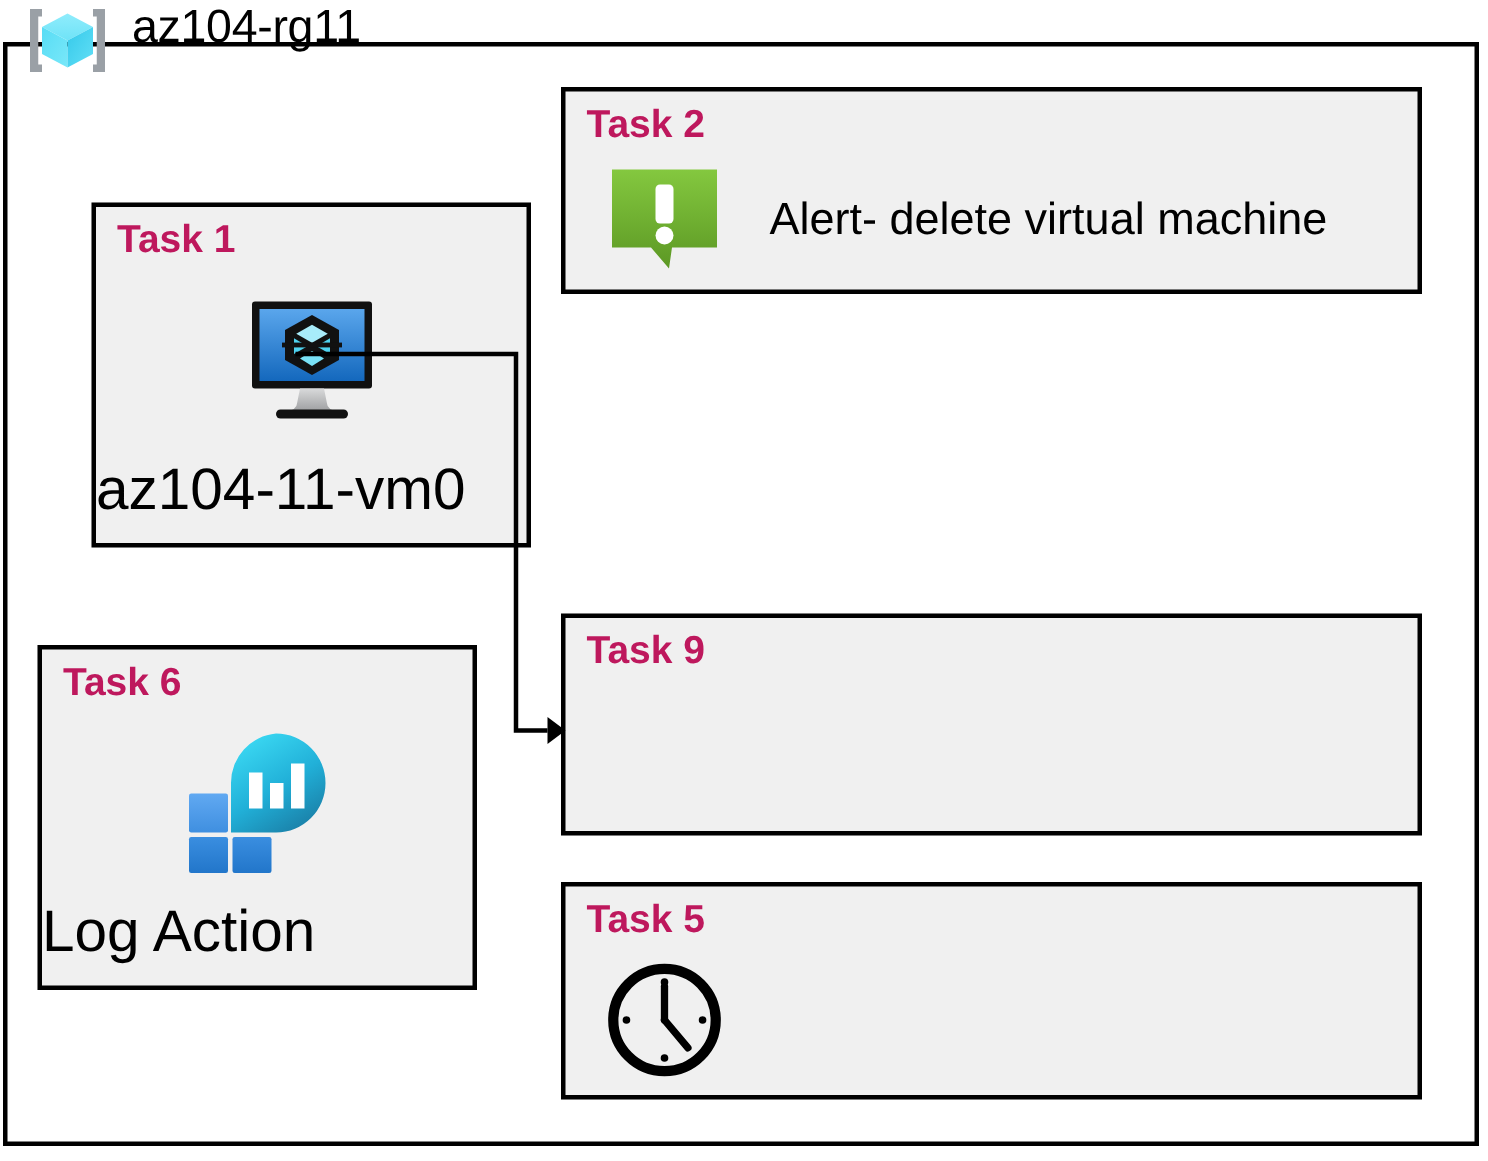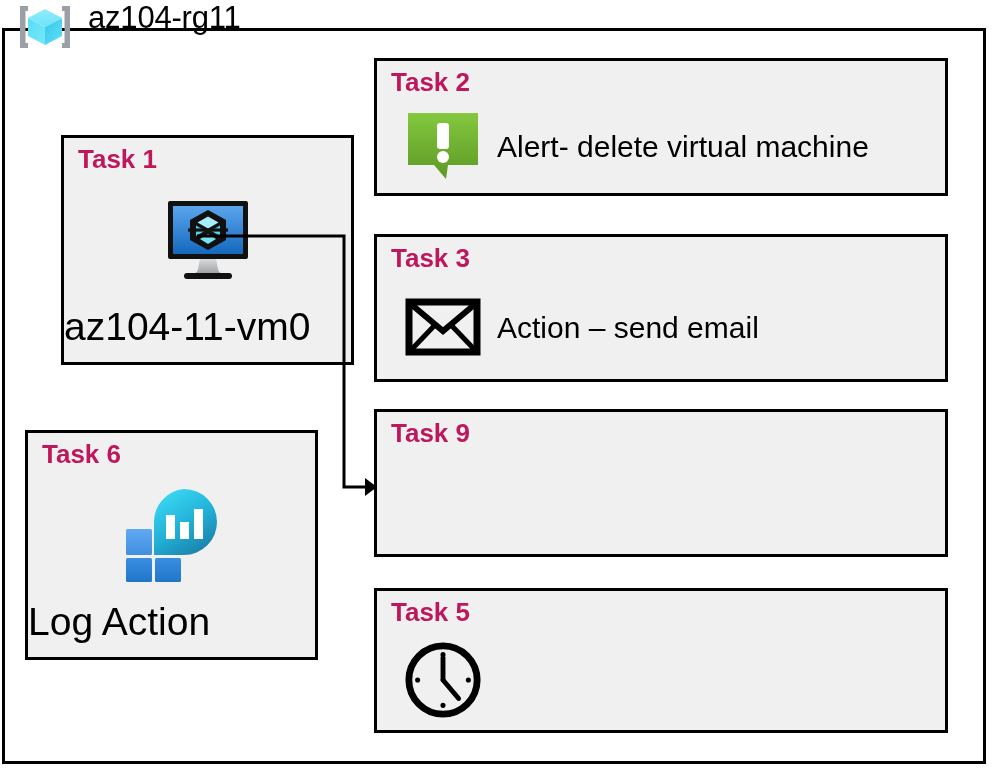--- a/index.html
+++ b/index.html
@@ -109,21 +109,21 @@
   
   .task-h { left: 374px; width: 574px; }
   .task-h .h-row {
     position: absolute;
     left: 26px;
     right: 12px;
     top: 44px;
     bottom: 6px;
     display: flex;
     align-items: center;
-    gap: 14px;
+    gap: 30px;
   }
   .task-h .h-icon {
     width: 80px;
     height: 80px;
     flex: none;
     display: flex;
     align-items: center;
     justify-content: center;
   }
   .task-h .h-caption {
@@ -263,33 +263,20 @@
           </defs>
           <path d="M4 4 h70 v52 h-30 l-2 14 l-12 -14 h-26 z" fill="url(#greenGrad)" rx="2"></path>
           <rect x="33" y="14" width="12" height="26" rx="3" fill="#ffffff"></rect>
           <circle cx="39" cy="48" r="6" fill="#ffffff"></circle>
         </svg>
       </div>
       <div class="h-caption">Alert- delete virtual machine</div>
     </div>
   </div>
 
-  <div class="task task-h" style="top:234px; height:148px;">
-    <div class="task-label">Task 3</div>
-    <div class="h-row">
-      <div class="h-icon">
-        <svg width="76" height="58" viewBox="0 0 76 58" xmlns="http://www.w3.org/2000/svg">
-          <rect x="4" y="4" width="68" height="50" fill="none" stroke="#000000" stroke-width="7"></rect>
-          <path d="M7 7 L38 33 L69 7" fill="none" stroke="#000000" stroke-width="6"></path>
-          <path d="M7 51 L29 28 M69 51 L47 28" fill="none" stroke="#000000" stroke-width="5"></path>
-        </svg>
-      </div>
-      <div class="h-caption">Action – send email</div>
-    </div>
-  </div>
 
   <div class="task task-h" style="top:409px; height:148px;">
     <div class="task-label">Task 9</div>
   </div>
 
   <div class="task task-h" style="top:588px; height:145px;">
     <div class="task-label">Task 5</div>
     <div class="h-row">
       <div class="h-icon">
         <svg width="82" height="82" viewBox="0 0 82 82" xmlns="http://www.w3.org/2000/svg">

